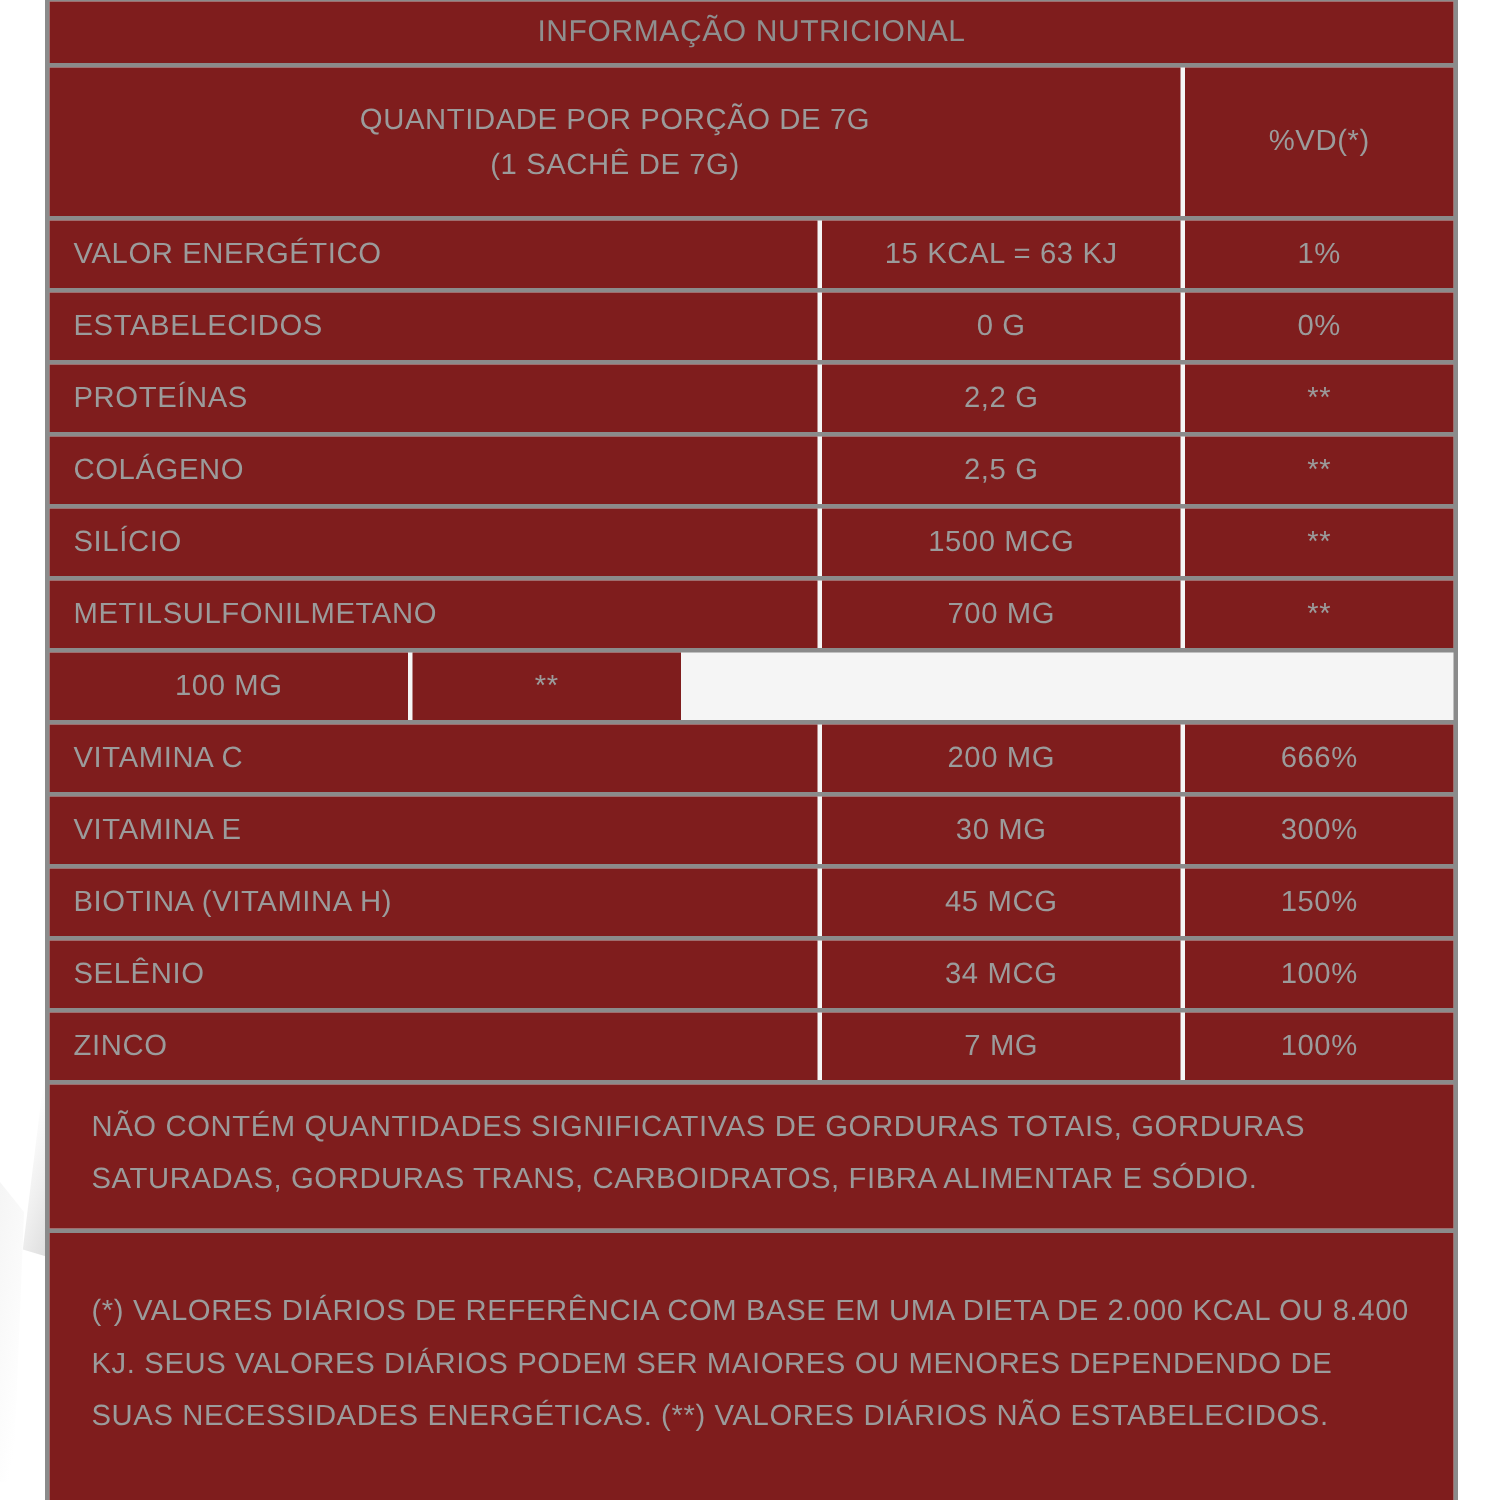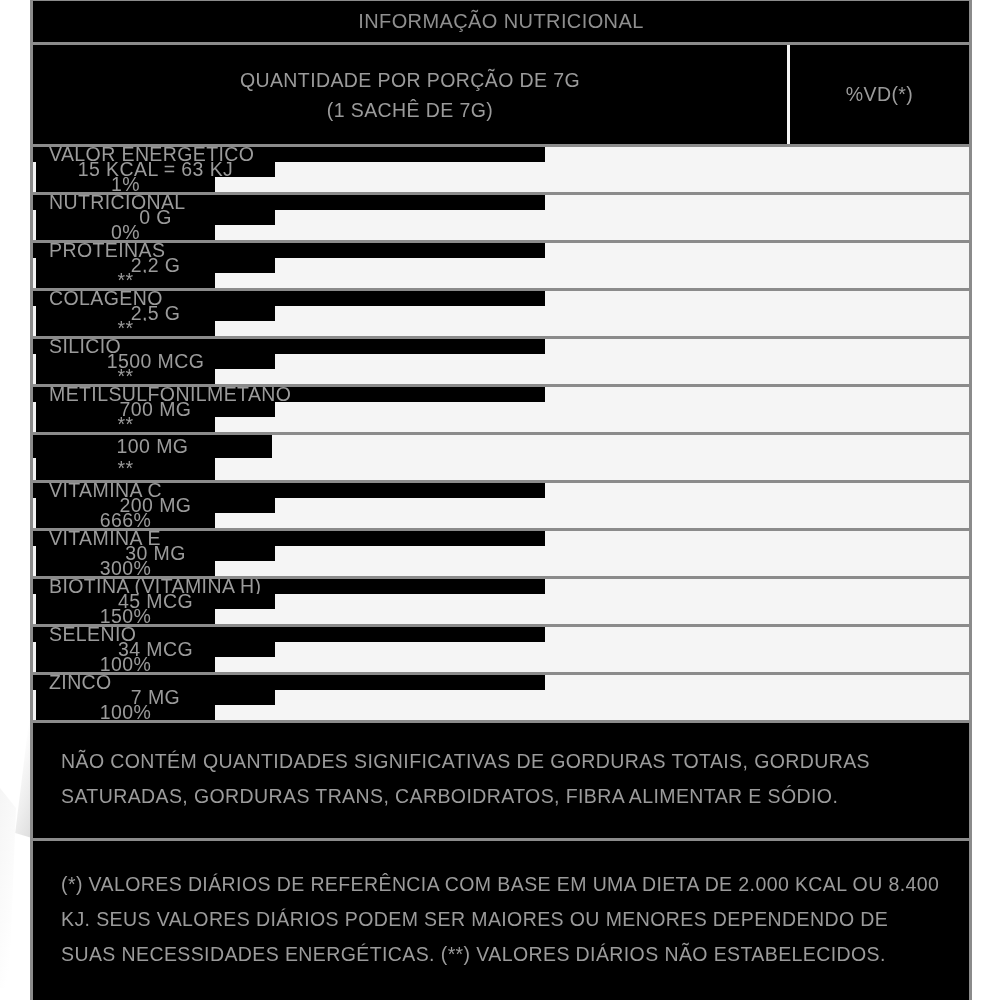--- a/index.html
+++ b/index.html
@@ -51,21 +51,21 @@
     flex-direction: column;
   }
   .row {
     display: flex;
     flex-direction: row;
     background: #f5f5f5;
     flex: 0 0 auto;
   }
   .row + .row { margin-top: 3px; } 
   .cell {
-    background: #000000;
+    background: #7f1d1d;
     display: flex;
     align-items: center;
     box-sizing: border-box;
     color: #9b9b9b;
     font-size: 19.5px;
     letter-spacing: 0.4px;
     overflow: hidden;
   }
   .cell + .cell { margin-left: 3px; } 
   .title-row { height: 41px; }
@@ -80,34 +80,34 @@
     width: 754px;
     flex-direction: column;
     justify-content: center;
     text-align: center;
     line-height: 30px;
   }
   .head-vd {
     width: 179px;
     justify-content: center;
   }
-  .data-row { height: 45px; flex-direction: column; }
+  .data-row { height: 45px; }
   .cell-label {
     width: 512px;
     padding-left: 16px;
   }
   .cell-amount {
     width: 239px;
     justify-content: center;
   }
   .cell-vd {
     width: 179px;
     justify-content: center;
   }
-  .note-row-1 { height: 115px; }
+  .note-row-1 { height: 96px; }
   .note-row-2 { flex: 1 1 auto; }
   .note-cell {
     width: 100%;
     padding: 10px 28px 14px 28px;
     line-height: 35px;
     font-size: 19.5px;
     align-items: center;
   }
 </style>
 </head>
@@ -132,21 +132,21 @@
       <div class="cell head-vd">%VD(*)</div>
     </div>
 
     <div class="row data-row">
       <div class="cell cell-label">VALOR ENERGÉTICO</div>
       <div class="cell cell-amount">15 KCAL = 63 KJ</div>
       <div class="cell cell-vd">1%</div>
     </div>
 
     <div class="row data-row">
-      <div class="cell cell-label">NUTRICIONAL</div>
+      <div class="cell cell-label">ESTABELECIDOS</div>
       <div class="cell cell-amount">0 G</div>
       <div class="cell cell-vd">0%</div>
     </div>
 
     <div class="row data-row">
       <div class="cell cell-label">PROTEÍNAS</div>
       <div class="cell cell-amount">2,2 G</div>
       <div class="cell cell-vd">**</div>
     </div>
 

